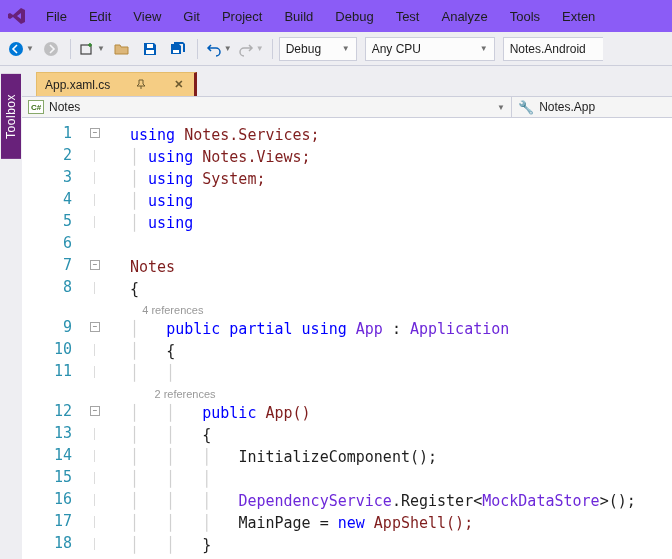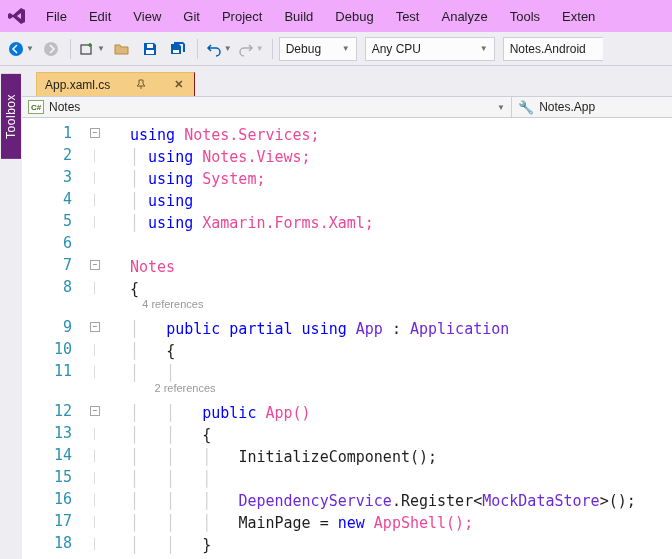--- a/index.html
+++ b/index.html
@@ -10,21 +10,21 @@
     width: 672px;
     height: 559px;
     overflow: hidden;
     color: #1e1e1e;
   }
   .menubar {
     display: flex;
     align-items: center;
     height: 32px;
     padding: 0 6px;
-    background: #f0abfc;
+    background: #8b5cf6;
     gap: 2px;
   }
   .vs-logo {
     width: 22px; height: 22px;
     display: inline-flex; align-items: center; justify-content: center;
     margin-right: 6px;
   }
   .menu-item {
     padding: 4px 10px;
     color: #1e1e1e;
@@ -114,21 +114,21 @@
     padding-top: 6px;
   }
   .file-tab {
     display: flex;
     align-items: center;
     height: 24px;
     padding: 0 8px;
     background: #f5cd84;
     border-top: 1px solid #e5bc6b;
     border-left: 1px solid #e5bc6b;
-    border-right: 1px solid #7f1d1d;
+    border-right: 3px solid #7f1d1d;
     font-size: 12px;
     color: #1e1e1e;
     gap: 24px;
   }
   .pin-icn, .close-icn {
     font-size: 11px;
     color: #6d5a2f;
     cursor: default;
     padding: 0 2px;
   }
@@ -218,29 +218,29 @@
     min-width: 0;
   }
   .cline {
     height: 22px;
     display: flex;
     align-items: flex-end;
     white-space: pre;
   }
   .guide { color: #d0d0d0; }
   .kw { color: #0000ff; }
-  .ns { color: #ec4899; }
+  .ns { color: #7f1d1d; }
   .type { color: #6d28d9; }
   .codelens {
     height: 18px;
     font-family: "Segoe UI", sans-serif;
     font-size: 11px;
     color: #999;
     display: flex;
-    align-items: flex-start;
+    align-items: flex-end;
     white-space: pre;
   }
 </style>
 </head>
 <body>
 
 <div class="menubar">
   <span class="vs-logo">
     <svg width="20" height="20" viewBox="0 0 20 20">
         <path d="M14 2 L18 4 L18 16 L14 18 L6 11 L3 13 L1 12 L1 8 L3 7 L6 9 L14 2 Z M14 7 L10 10 L14 13 Z" fill="#68217a"></path>
@@ -475,21 +475,21 @@
               <span class="guide">│</span>
             </span>
           </div>
       </div>
 
       <div class="code-col">
         <div class="cline"><span class="kw">using </span><span class="ns">Notes.Services;</span></div>
         <div class="cline"><span class="guide">│ </span><span class="kw">using </span><span class="ns">Notes.Views;</span></div>
         <div class="cline"><span class="guide">│ </span><span class="kw">using </span><span class="ns">System;</span></div>
         <div class="cline"><span class="guide">│ </span><span class="kw">using </span></div>
-        <div class="cline"><span class="guide">│ </span><span class="kw">using </span><span class="ns">Xamarin.Forms.Xaml;</span></div>
+        <div class="cline"><span class="guide">│ </span><span class="kw">using </span></div>
         <div class="cline"></div>
         <div class="cline"><span class="ns">Notes</span></div>
         <div class="cline"><span>{</span></div>
         <div class="codelens"><span>    </span><span>4 references</span></div>
         <div class="cline"><span class="guide">│   </span><span class="kw">public </span><span class="kw">partial </span><span class="kw">using </span><span class="type">App </span><span>: </span><span class="type">Application</span></div>
         <div class="cline"><span class="guide">│   </span><span>{</span></div>
         <div class="cline"><span class="guide">│   │</span></div>
         <div class="codelens"><span>        </span><span>2 references</span></div>
         <div class="cline"><span class="guide">│   │   </span><span class="kw">public </span><span class="ns">App()</span></div>
         <div class="cline"><span class="guide">│   │   </span><span>{</span></div>

